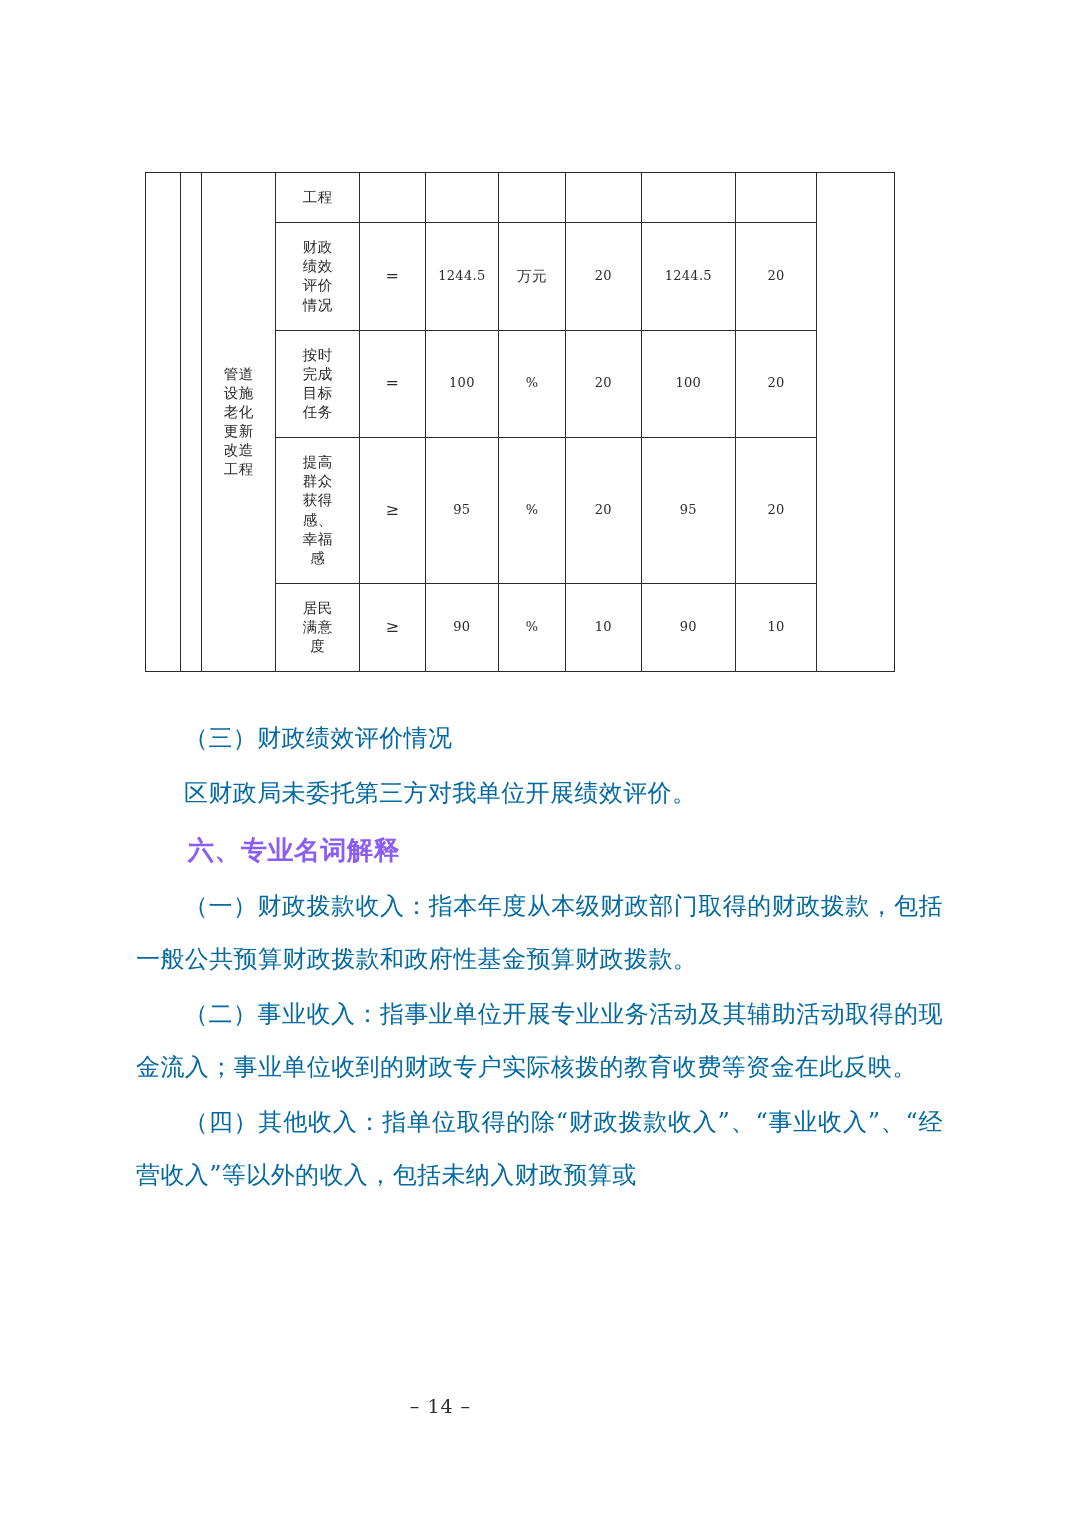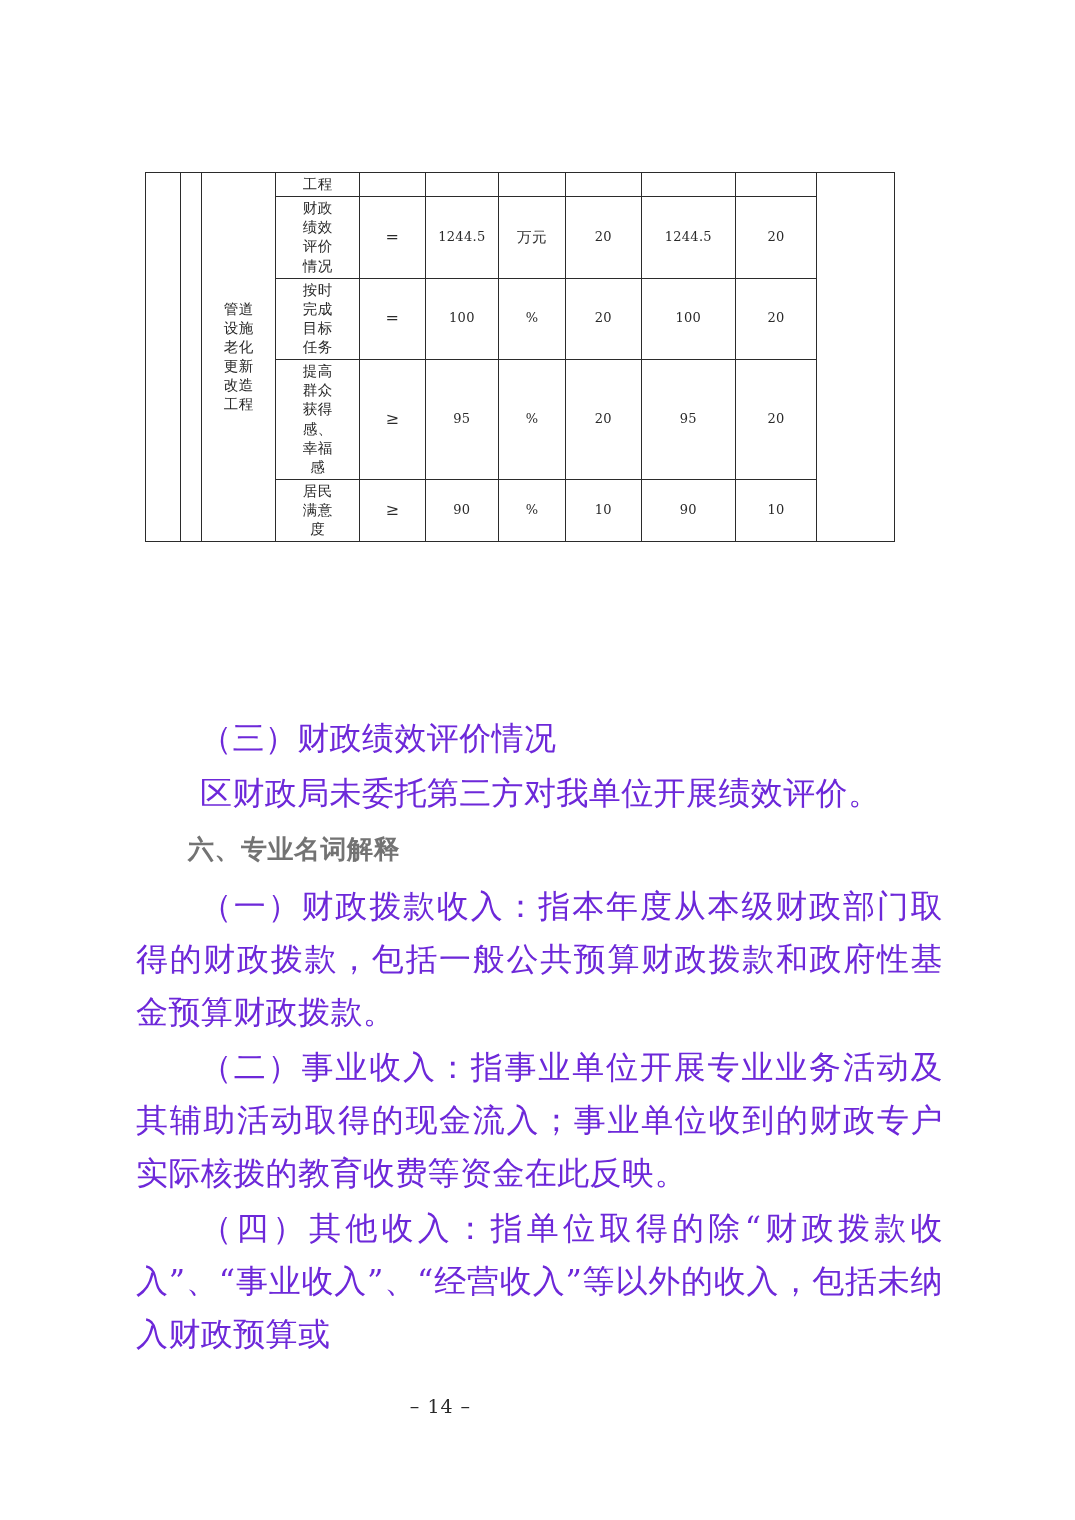--- a/index.html
+++ b/index.html
@@ -45,56 +45,56 @@
     word-break: break-all;
     font-weight: 400;
   }
   
   td.no-top { border-top: none; }
   td.blank-col { border-left: none; border-right: 1px solid #2b2b2b; }
 
   
   .vlabel {
     display: block;
-    margin: 0 auto;
+    margin: 13px auto;
     letter-spacing: 0.5px;
     line-height: 1.32;
     font-size: 14.5px;
   }
   .w2 { width: 2.6em; }
   .num { font-size: 13px; letter-spacing: 0.3px; }
   .op  { font-size: 16px; }
 
   
   .body-text {
     position: absolute;
     left: 136px;
     top: 712px;
     width: 818px;
   }
   p.para {
     margin: 0 11px 2px 0;
     font-family: "DejaVu Serif", "Liberation Serif", serif;
-    font-size: 32px;
+    font-size: 24px;
     line-height: 53px;
     letter-spacing: 0.4px;
     text-align: justify;
     text-justify: inter-ideograph;
-    color: #6d28d9;
+    color: #0369a1;
   }
   p.indent { text-indent: 2em; }
   p.heading {
     margin: 0 0 2px 0;
-    font-family: Liberation Serif, serif;
+    font-family: Liberation Sans, sans-serif;
     font-size: 26px;
     font-weight: 700;
     line-height: 56px;
     letter-spacing: 0.5px;
     text-indent: 2em;
-    color: #737373;
+    color: #8b5cf6;
   }
 
   
   .footer {
     position: absolute;
     left: 0;
     top: 1395px;
     width: 881px;
     text-align: center;
     font-family: "DejaVu Serif", "Liberation Serif", serif;

